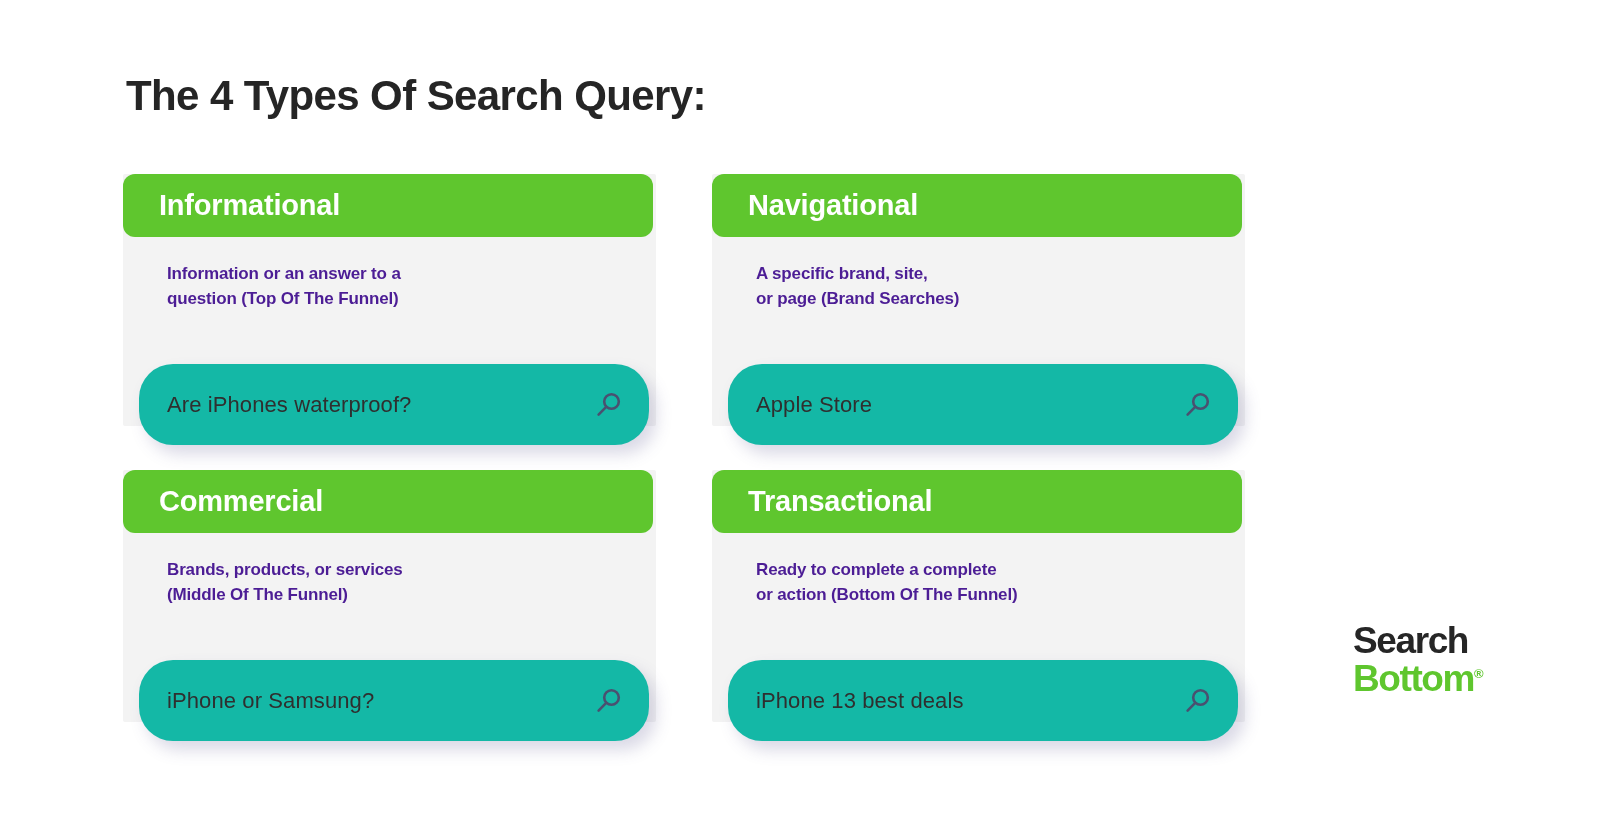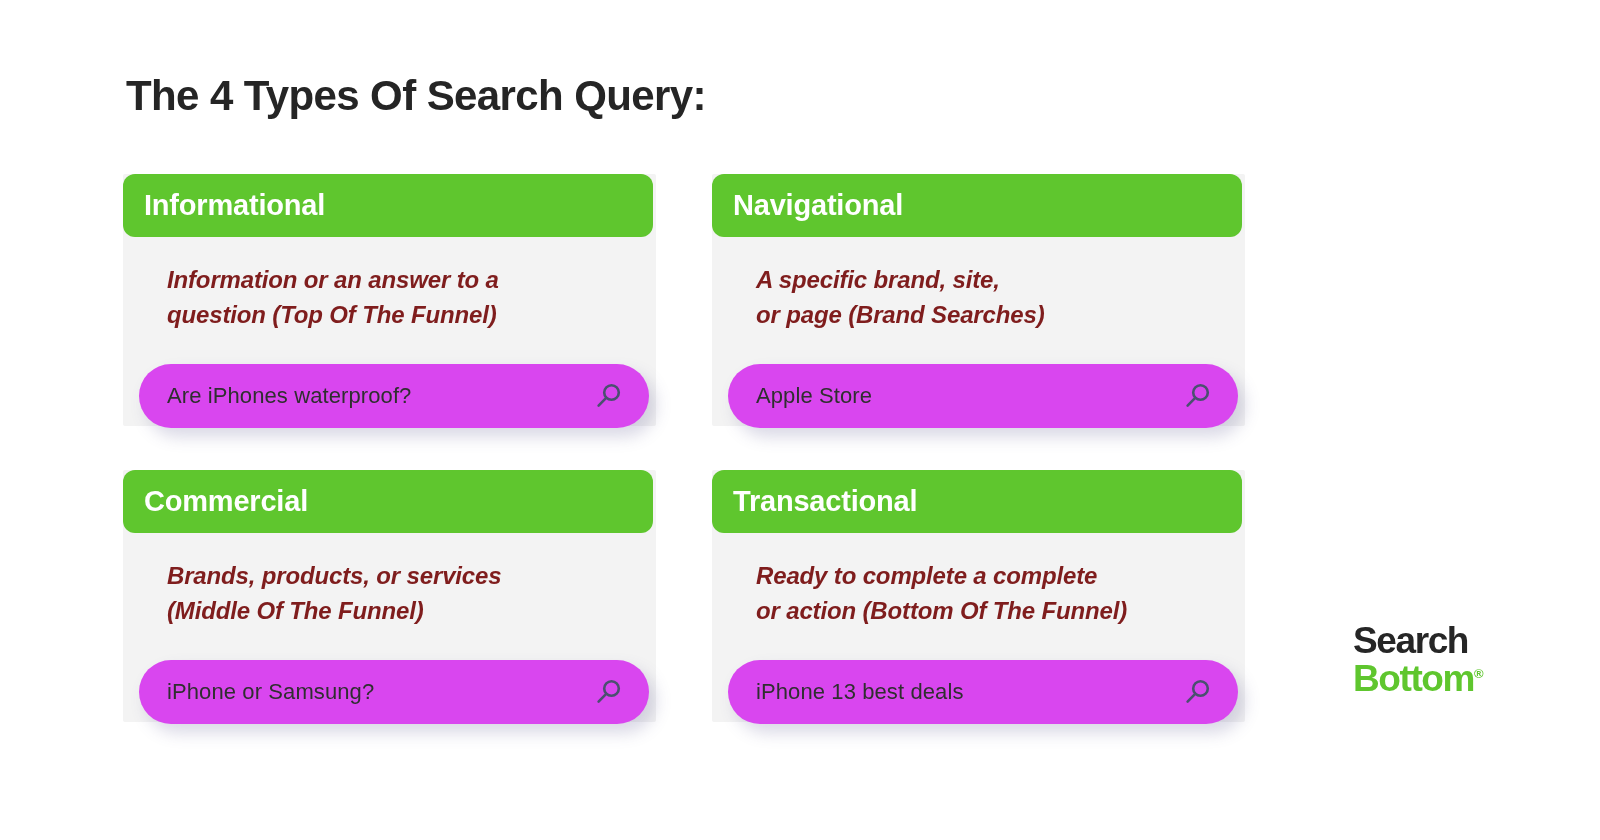--- a/index.html
+++ b/index.html
@@ -68,50 +68,49 @@
     top: 0px;
     width: 530px;
     height: 63px;
     background: #5fc62e;
     border-radius: 12px;
     display: flex;
     align-items: center;
   }
 
   .card-header-label {
-    margin-left: 21px;
+    margin-left: 36px;
     font-size: 29px;
     font-weight: bold;
     color: #ffffff;
     letter-spacing: -0.2px;
     white-space: nowrap;
   }
 
   .card-desc {
     position: absolute;
     left: 44px;
     top: 88px;
     width: 470px;
-    font-size: 24px;
-    font-weight: bold;
-    color: #7f1d1d;
+    font-size: 17px;
+    font-weight: bold;
+    color: #4c1d95;
     line-height: 1.47;
     white-space: pre-line;
     letter-spacing: -0.15px;
-    font-style: italic;
   }
 
   
   .search-pill {
     position: absolute;
     left: 16px;
     top: 190px;
     width: 510px;
-    height: 64px;
-    background: #d946ef;
+    height: 81px;
+    background: #14b8a6;
     border-radius: 34px;
     box-shadow: 7px 9px 16px rgba(86, 80, 140, 0.22);
     display: flex;
     align-items: center;
     padding: 0 26px 0 28px;
   }
 
   .search-text {
     flex: 1 1 auto;
     font-size: 22px;

